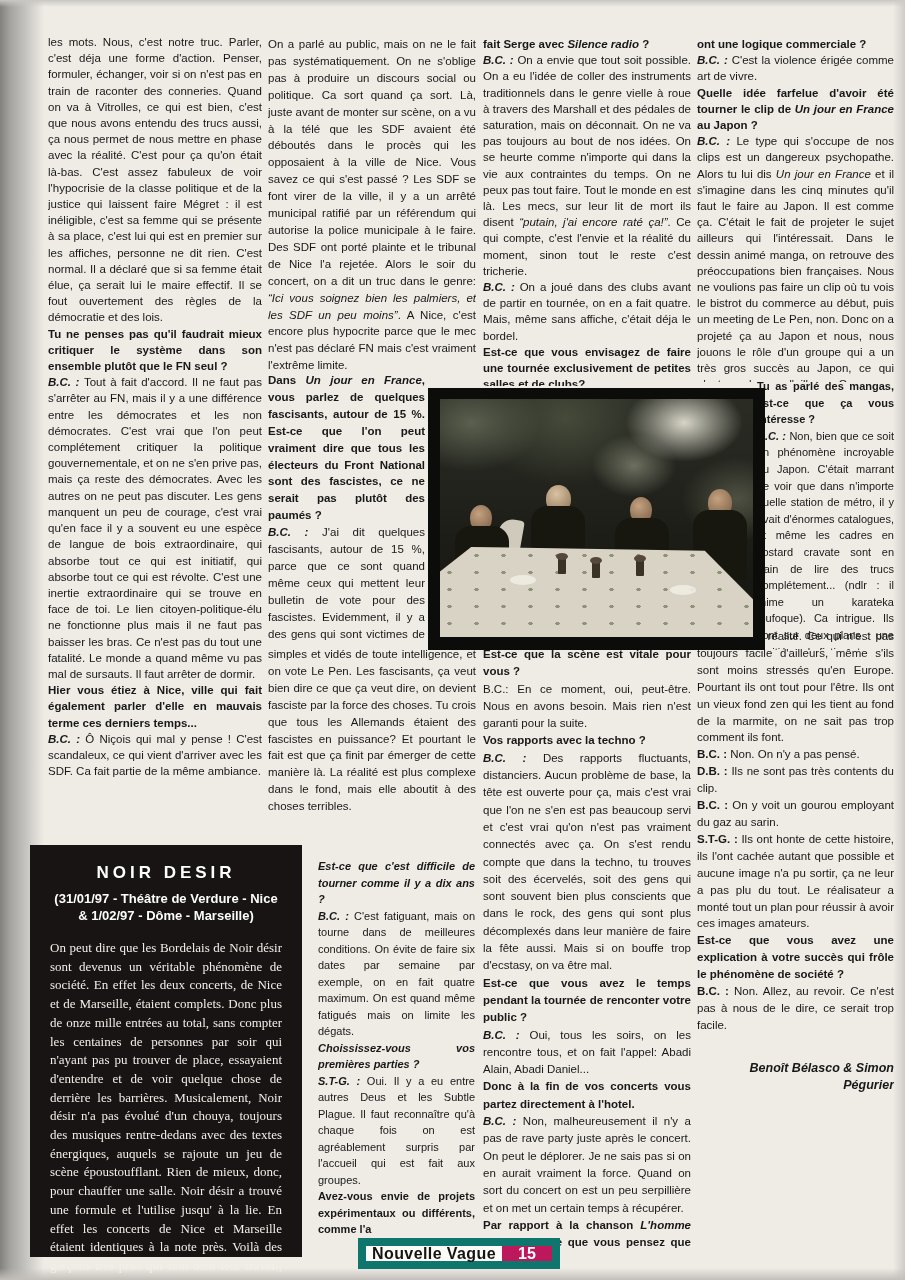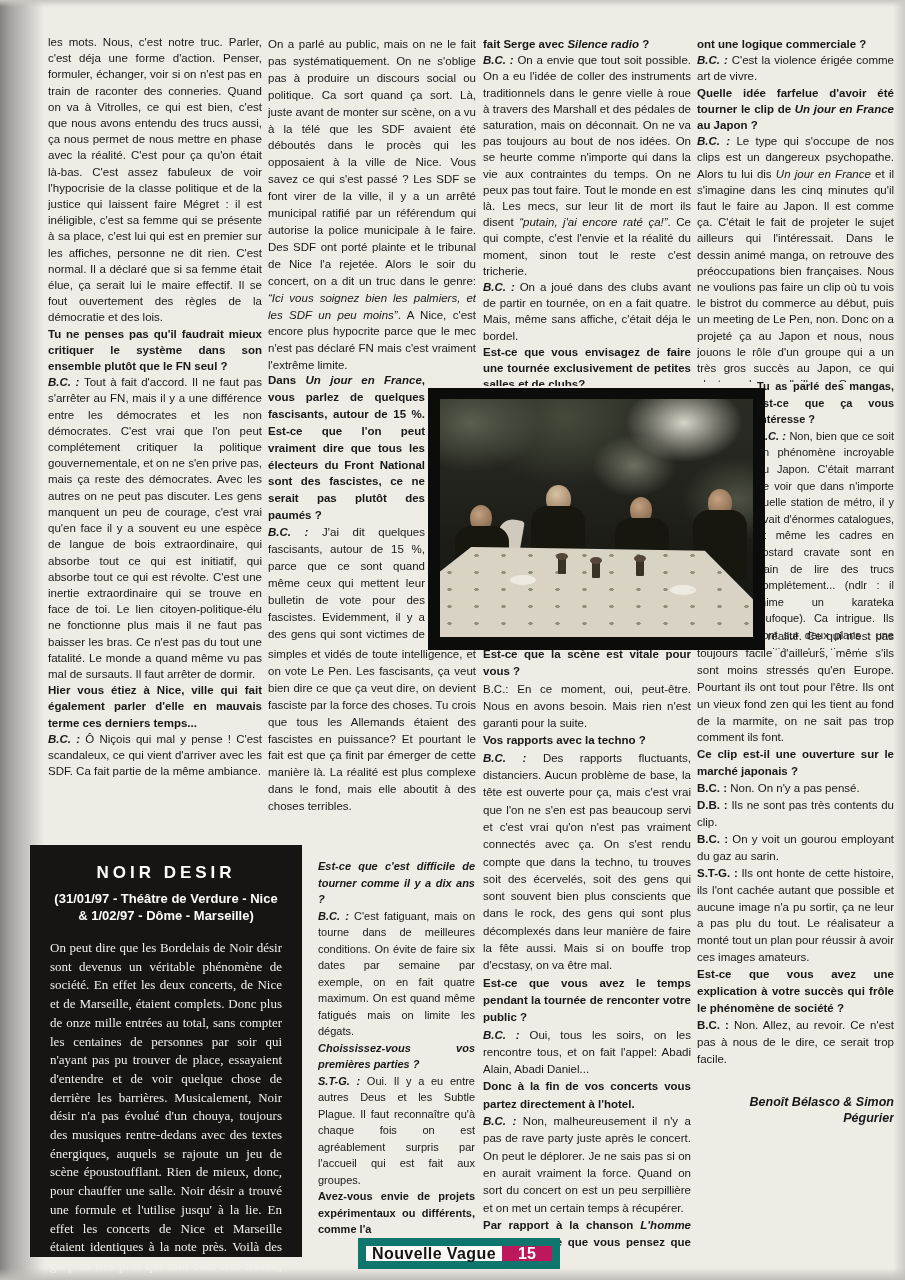--- a/index.html
+++ b/index.html
@@ -141,21 +141,20 @@
       <p class="para p"><span class="bd it">B.C. : </span><span>C'est la violence érigée comme art de vivre.</span></p>
       <p class="para q"><span class="bd">Quelle idée farfelue d'avoir été tourner le clip de </span><span class="bd it">Un jour en France</span><span class="bd"> au Japon ?</span></p>
       <p class="para p"><span class="bd it">B.C. : </span><span>Le type qui s'occupe de nos clips est un dangereux psychopathe. Alors tu lui dis </span><span class="it">Un jour en France</span><span> et il s'imagine dans les cinq minutes qu'il faut le faire au Japon. Il est comme ça. C'était le fait de projeter le sujet ailleurs qui l'intéressait. Dans le dessin animé manga, on retrouve des préoccupations bien françaises. Nous ne voulions pas faire un clip où tu vois le bistrot du commerce au début, puis un meeting de Le Pen, non. Donc on a projeté ça au Japon et nous, nous jouons le rôle d'un groupe qui a un très gros succès au Japon, ce qui n'est pas le cas d'ailleurs. Ca nous a fait beaucoup rire.</span></p>
     </div>
   <div class="col c4b">
       <p class="para q"><span>Tu as parlé des mangas, est-ce que ça vous intéresse ?</span></p>
       <p class="para p"><span class="bd it">B.C. : </span><span>Non, bien que ce soit un phénomène incroyable au Japon. C'était marrant de voir que dans n'importe quelle station de métro, il y avait d'énormes catalogues, et même les cadres en costard cravate sont en train de lire des trucs complétement... (ndlr : il mime un karateka loufoque). Ca intrigue. Ils sont sur deux plans : une moitié sur la fiction et</span></p>
     </div>
   <div class="col c4c">
       <p class="para p"><span>l'autre sur la réalité. Ce qui n'est pas toujours facile d'ailleurs, même s'ils sont moins stressés qu'en Europe. Pourtant ils ont tout pour l'être. Ils ont un vieux fond zen qui les tient au fond de la marmite, on ne sait pas trop comment ils font.</span></p>
-      <p class="para q"><span>Ce clip est-il une ouverture sur le marché japonais ?</span></p>
       <p class="para p"><span class="bd">B.C. : </span><span>Non. On n'y a pas pensé.</span></p>
       <p class="para p"><span class="bd">D.B. : </span><span>Ils ne sont pas très contents du clip.</span></p>
       <p class="para p"><span class="bd">B.C. : </span><span>On y voit un gourou employant du gaz au sarin.</span></p>
       <p class="para p"><span class="bd">S.T-G. : </span><span>Ils ont honte de cette histoire, ils l'ont cachée autant que possible et aucune image n'a pu sortir, ça ne leur a pas plu du tout. Le réalisateur a monté tout un plan pour réussir à avoir ces images amateurs.</span></p>
       <p class="para q"><span>Est-ce que vous avez une explication à votre succès qui frôle le phénomène de société ?</span></p>
       <p class="para p"><span class="bd">B.C. : </span><span>Non. Allez, au revoir. Ce n'est pas à nous de le dire, ce serait trop facile.</span></p>
       <p class="para sign"><span>Benoît Bélasco &amp; Simon Pégurier</span></p>
     </div>
 
   <div class="noir-box">

